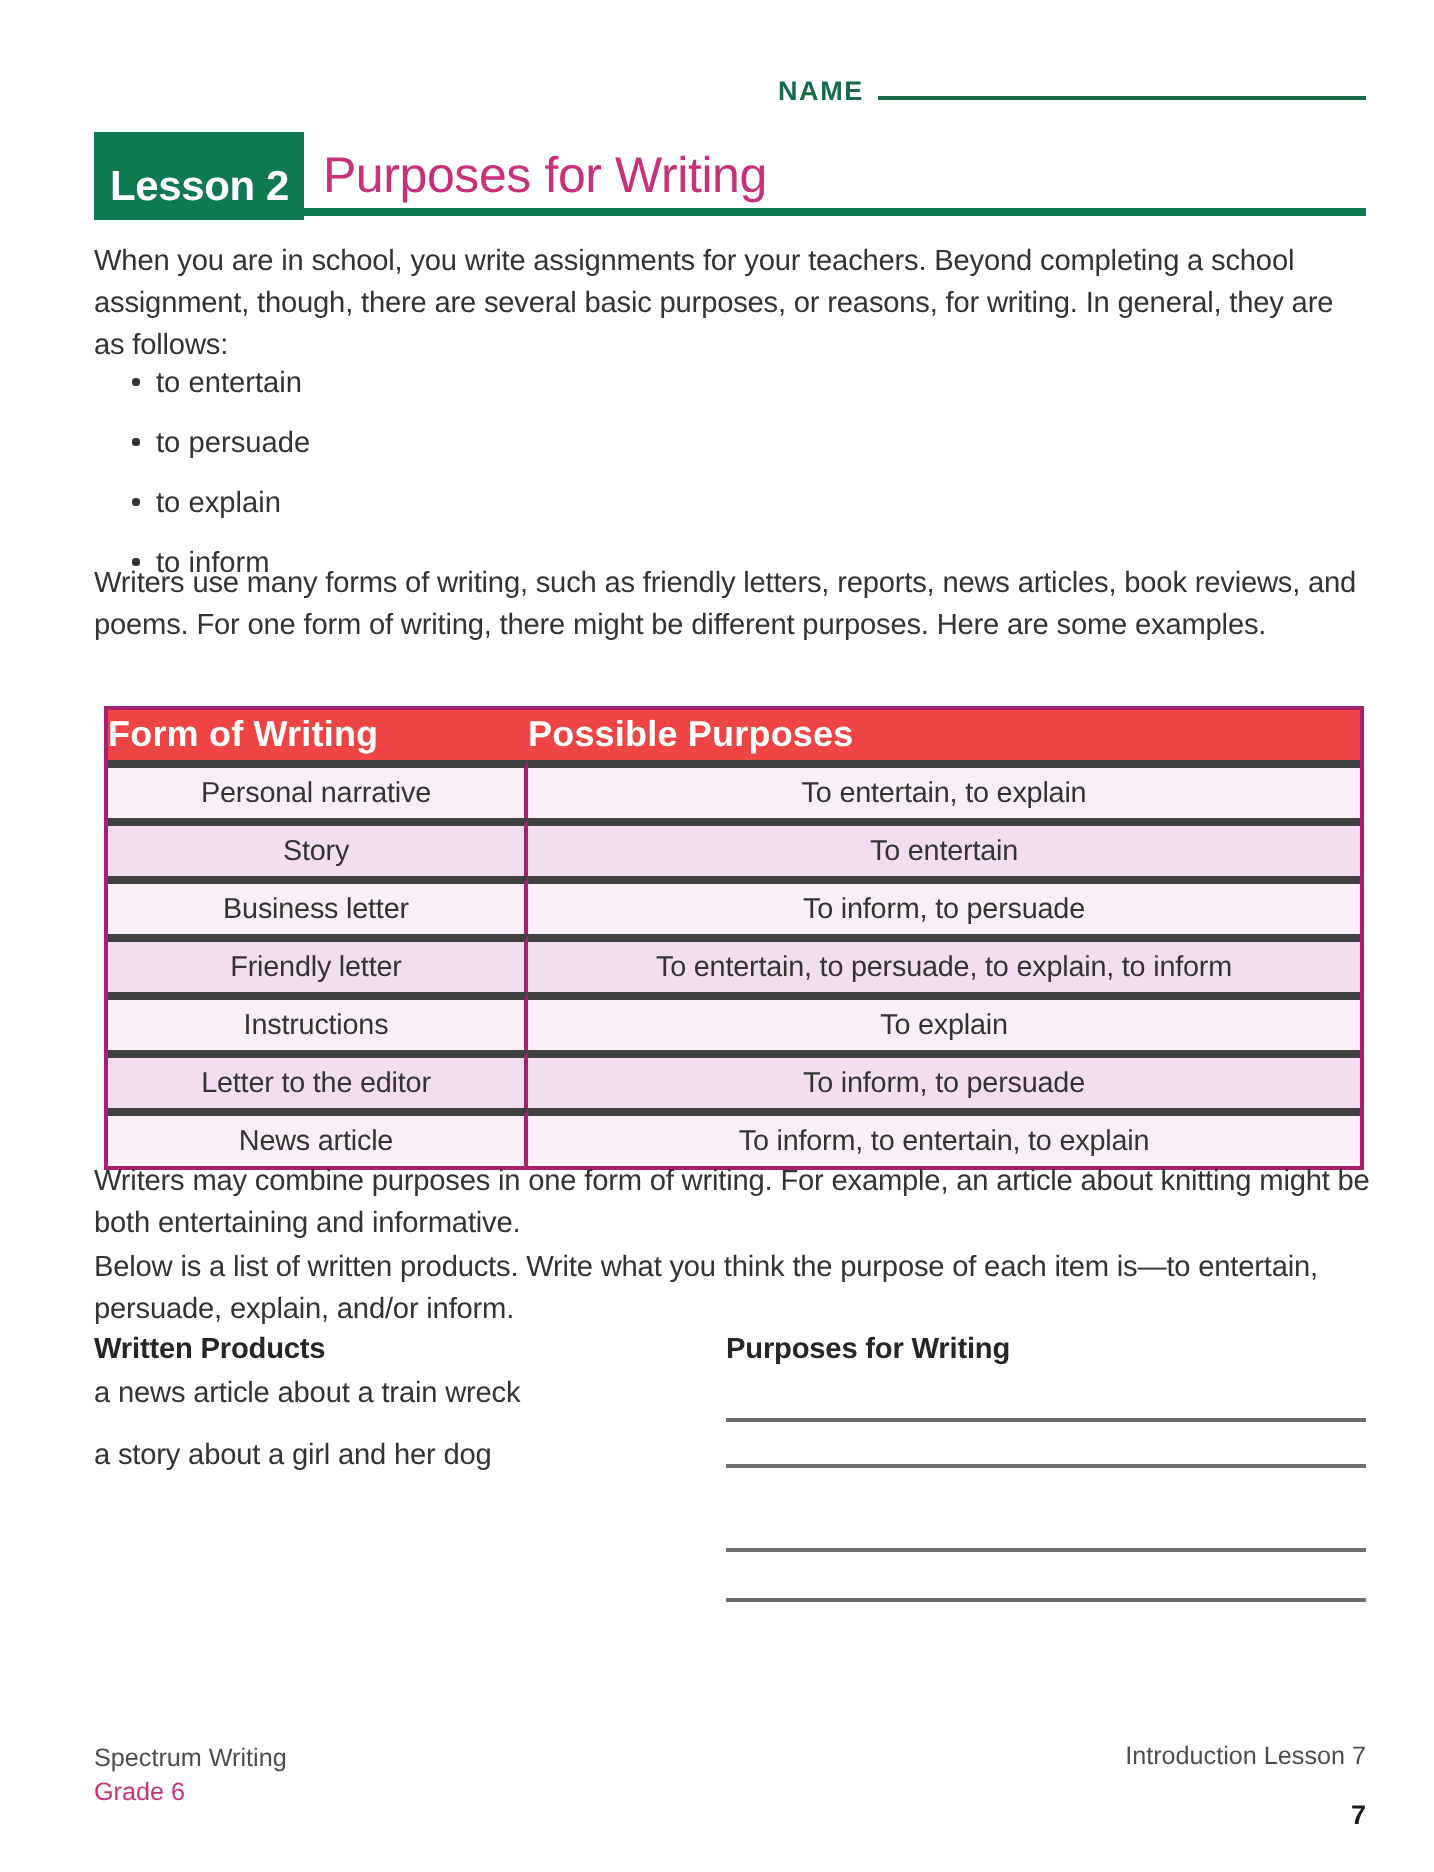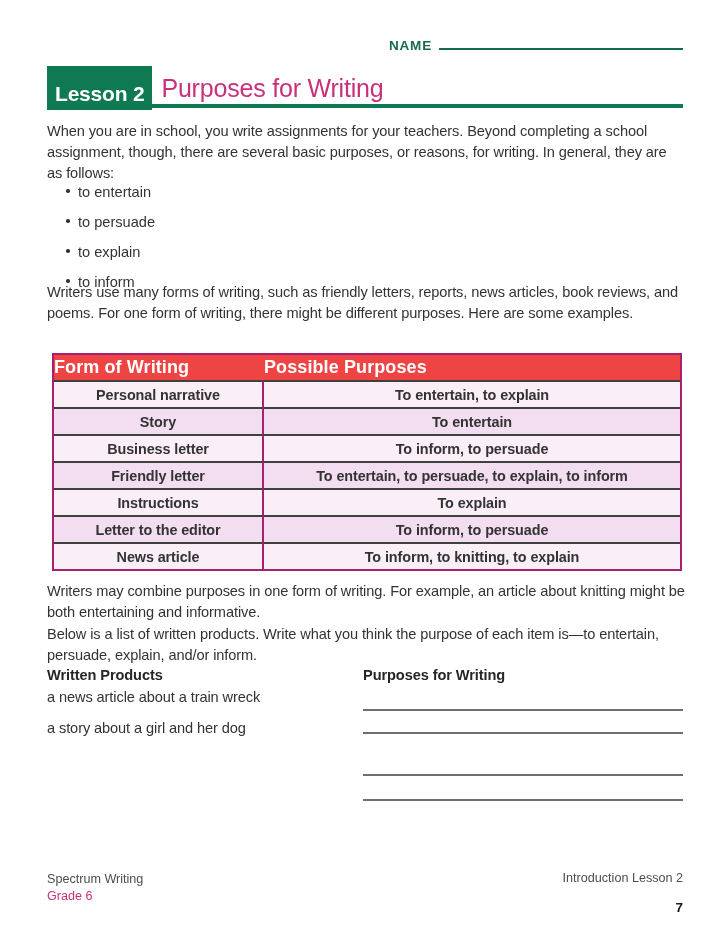--- a/index.html
+++ b/index.html
@@ -152,23 +152,22 @@
     padding: 0;
     text-align: left;
     letter-spacing: 0.1px;
   }
   .purpose-table td {
     height: 25px;
     padding: 0 4px;
     text-align: center;
     font-size: 14.4px;
     color: #333333;
-    border-top: 2px solid #404040;
+    border-top: 4px solid #404040;
     letter-spacing: -0.1px;
-    font-weight: bold;
   }
   .purpose-table td.form-cell {
     border-right: 2px solid #a82171;
     width: 210px;
   }
   .purpose-table tbody tr:nth-child(odd) td {
     background: #faeef7;
   }
   .purpose-table tbody tr:nth-child(even) td {
     background: #f3ddf0;
@@ -312,21 +311,21 @@
       <tr>
         <td class="form-cell">Instructions</td>
         <td>To explain</td>
       </tr>
       <tr>
         <td class="form-cell">Letter to the editor</td>
         <td>To inform, to persuade</td>
       </tr>
       <tr>
         <td class="form-cell">News article</td>
-        <td>To inform, to knitting, to explain</td>
+        <td>To inform, to entertain, to explain</td>
       </tr>
     </tbody>
   </table>
 
   <div class="body-text" id="combine-paragraph">Writers may combine purposes in one form of writing. For example, an article about knitting might be both entertaining and informative.</div>
   <div class="body-text" id="below-paragraph">Below is a list of written products. Write what you think the purpose of each item is—to entertain, persuade, explain, and/or inform.</div>
 
   <div class="section-head" id="written-products-head">Written Products</div>
   <div class="section-head" id="purposes-head">Purposes for Writing</div>
 
@@ -337,16 +336,16 @@
 
   <div class="answer-line" id="answer-line-1"></div>
   <div class="answer-line" id="answer-line-2"></div>
   <div class="answer-line" id="answer-line-3"></div>
   <div class="answer-line" id="answer-line-4"></div>
 
   <div class="footer-left">
     <div>Spectrum Writing</div>
     <div class="grade">Grade 6</div>
   </div>
-  <div class="footer-right">Introduction Lesson 2</div>
+  <div class="footer-right">Introduction Lesson 7</div>
   <div class="page-number">7</div>
 
 </div>
 
 </body></html>

